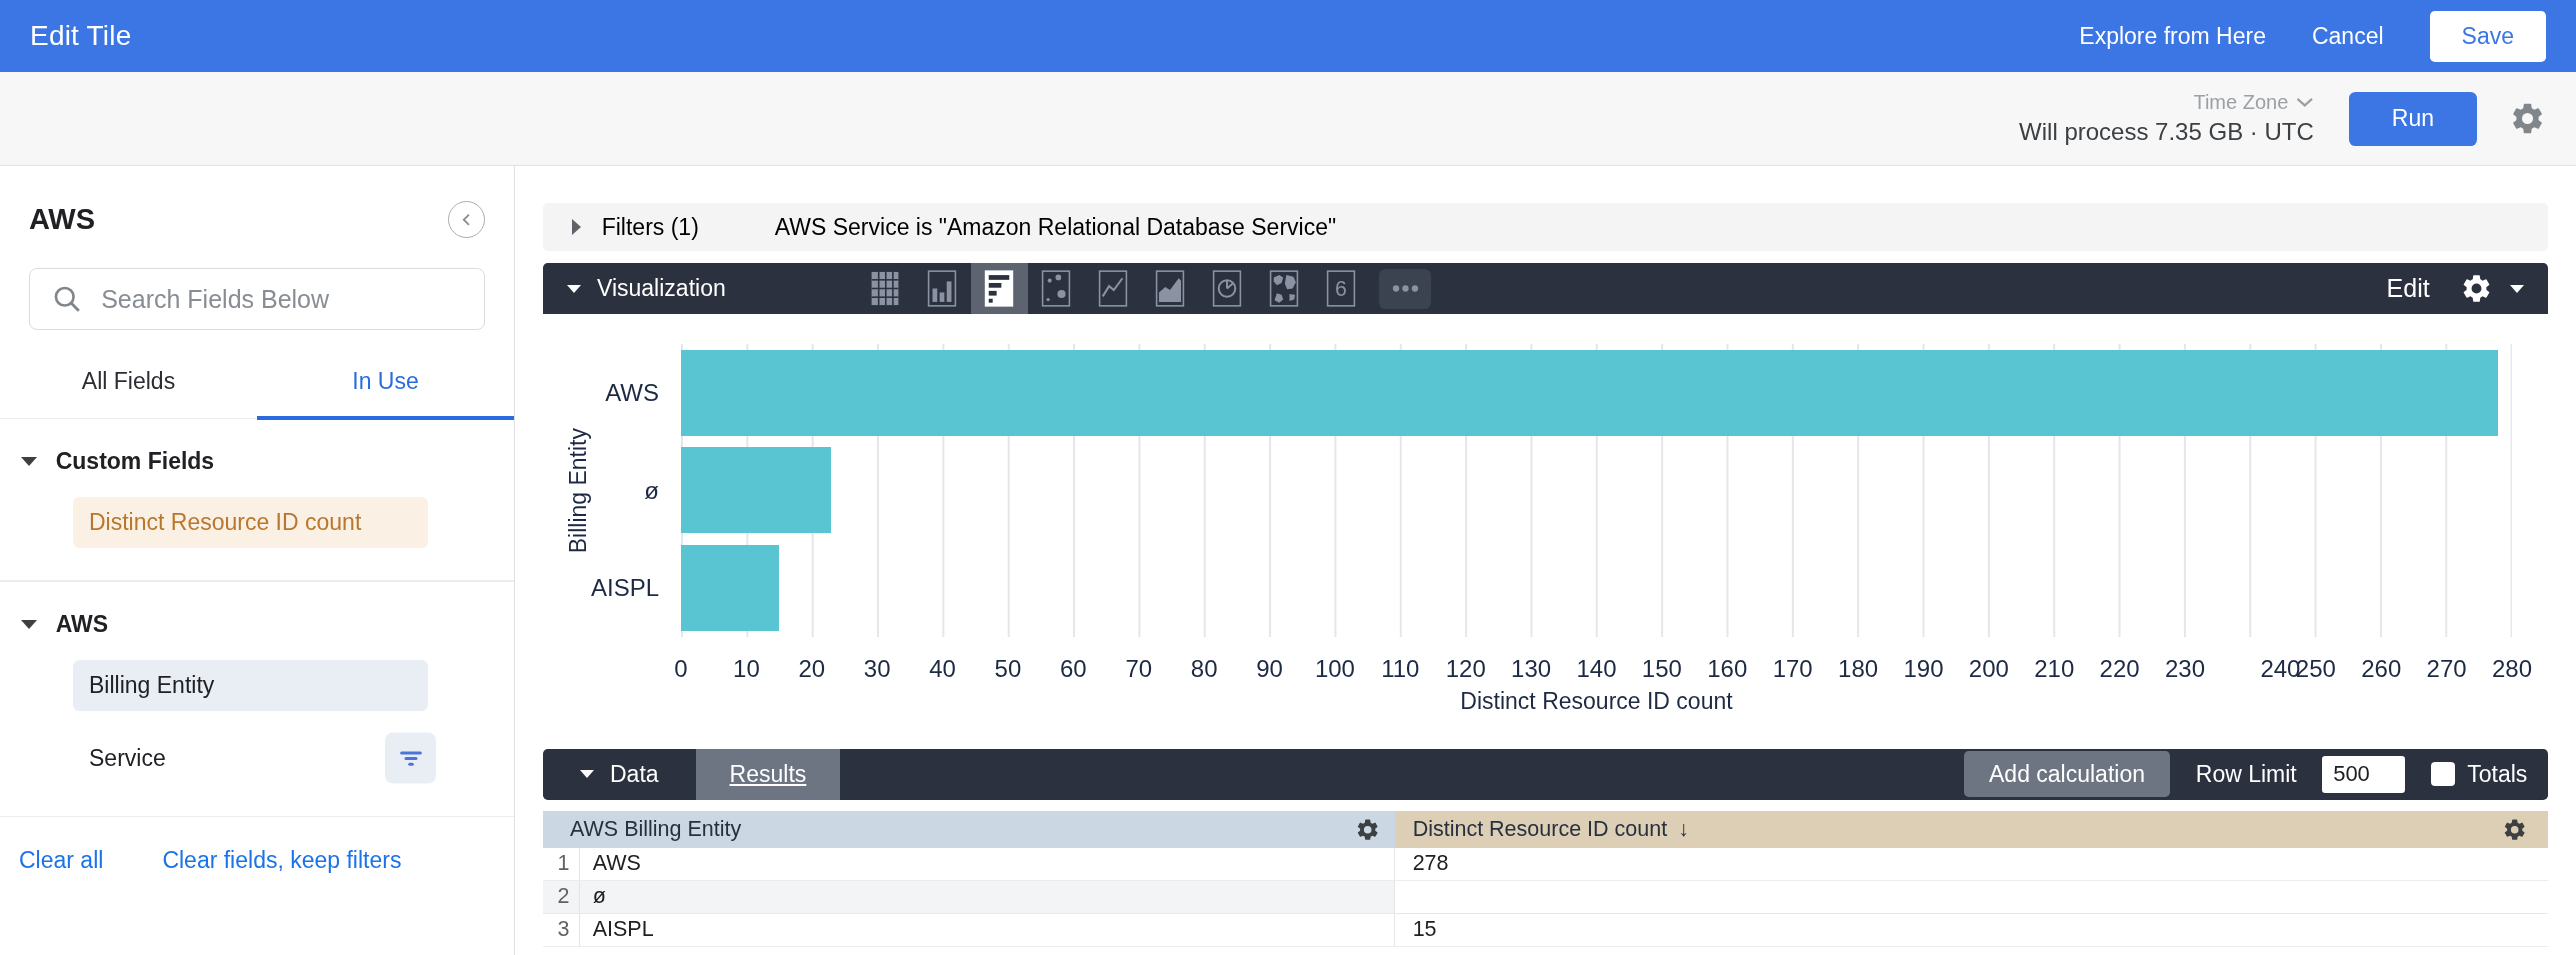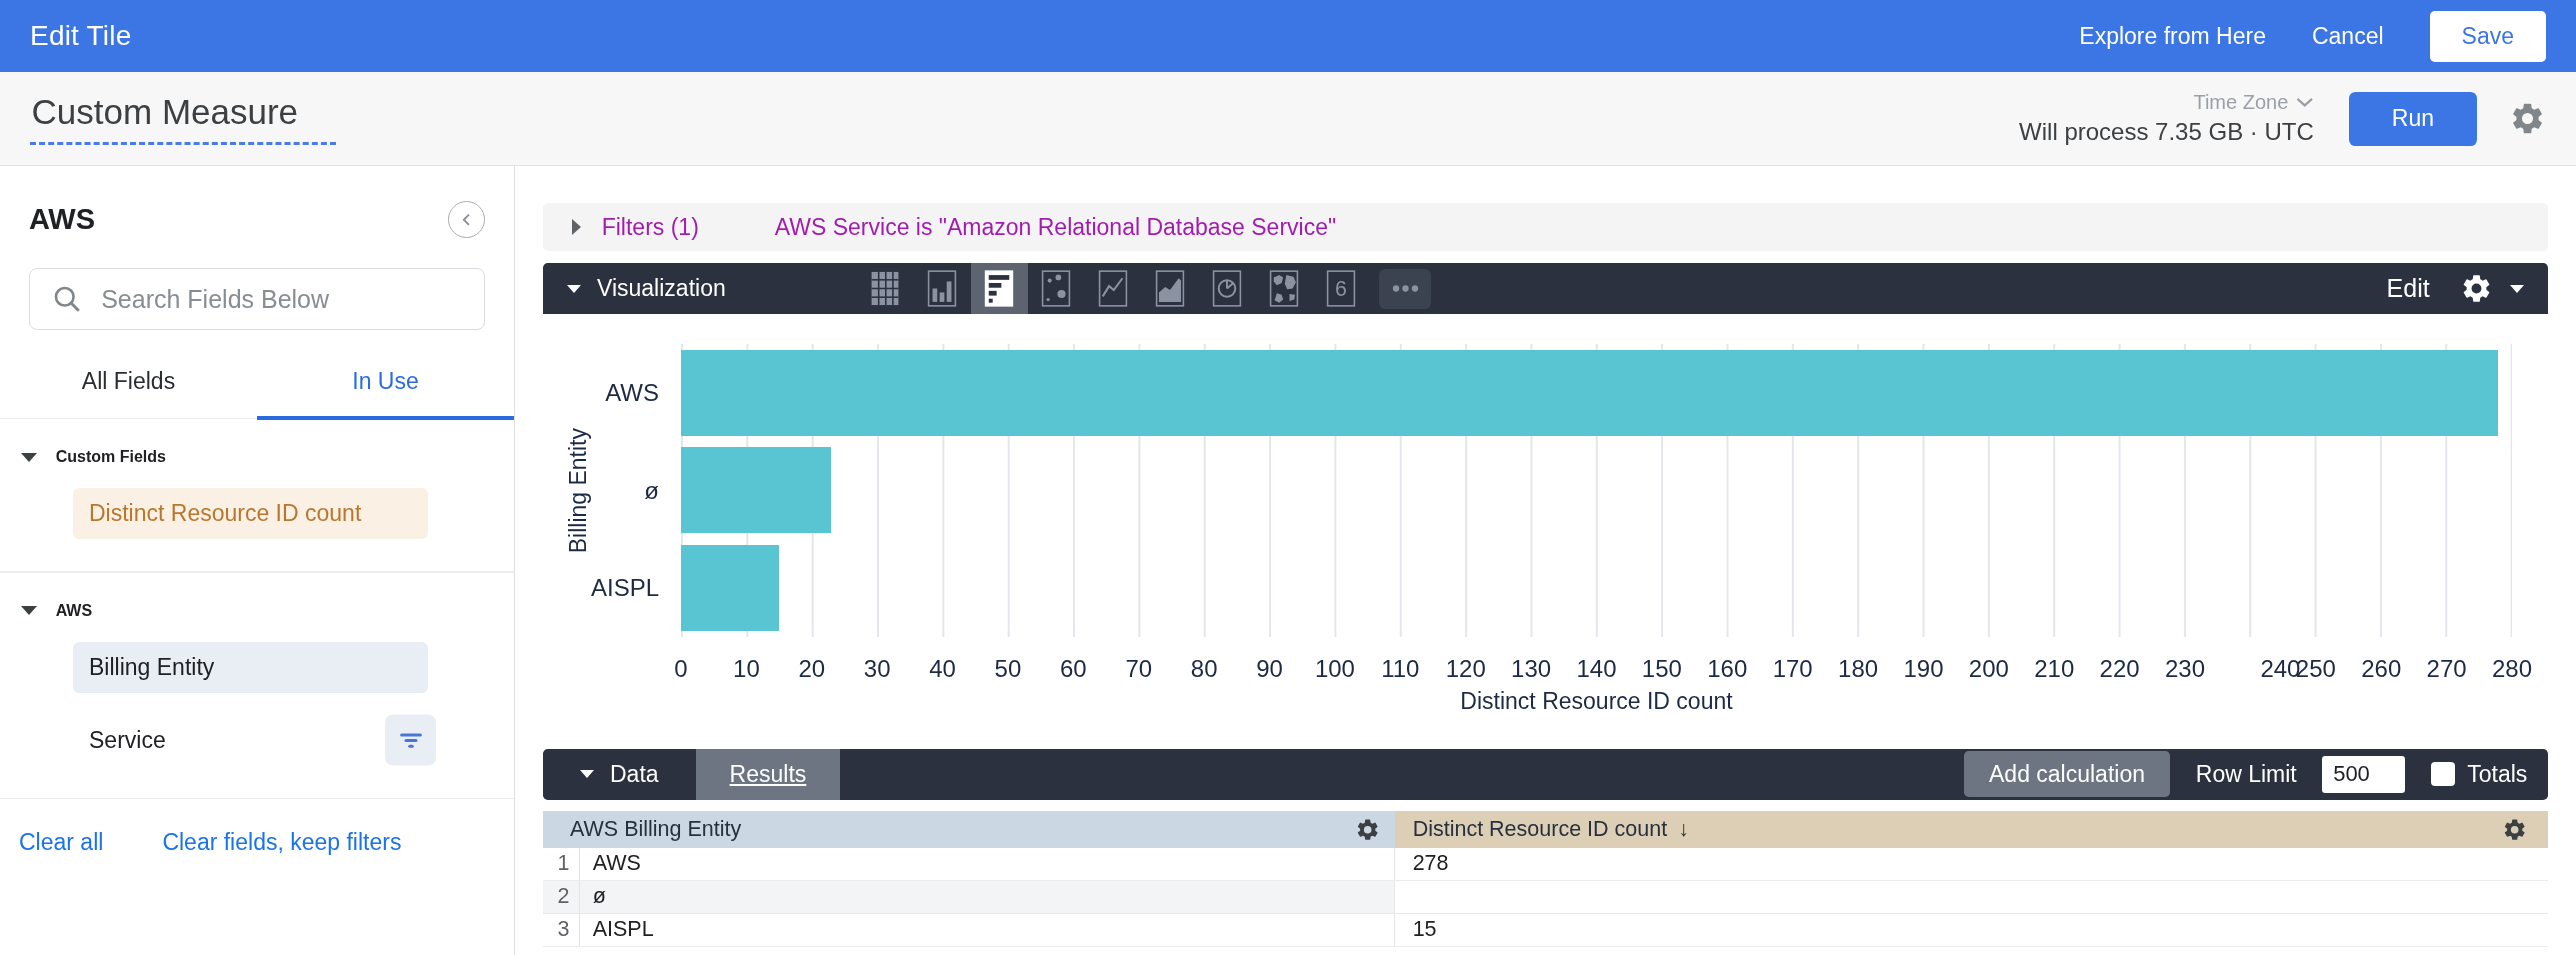--- a/index.html
+++ b/index.html
@@ -43,38 +43,38 @@
                   font-family:"Liberation Sans",sans-serif; }
   .search-input::placeholder { color:#878d93; }
   .tabs { display:flex; margin-top:38px; border-bottom:1.6px solid #ececee; }
   .tab { flex:1; text-align:center; font-size:23px; font-weight:500; padding-bottom:20.7px; color:#2a2d31;
          border-bottom:4.8px solid transparent; margin-bottom:-1.6px; cursor:pointer; }
   .tab.active { color:#2a6ce0; border-bottom-color:#2a6ce0; }
   .section { padding-top:29px; }
   .section-head { display:flex; align-items:center; gap:19px; padding:0 20.7px; }
   .tri-down { width:0; height:0; border-left:8px solid transparent; border-right:8px solid transparent;
               border-top:9.5px solid #3c4043; }
-  .section-title { font-size:16px; font-weight:700; }
+  .section-title { font-size:23px; font-weight:700; }
   .field-item { margin:22px 0 0 73px; width:355px; height:51px; border-radius:6.4px;
                 display:flex; align-items:center; padding:0 16px; font-size:23px; position:relative; cursor:pointer; }
   .field-item.custom { background:#faf0e3; color:#b9772e; }
   .field-item.selected { background:#e9eef4; color:#202124; }
   .field-item.plain { background:transparent; color:#202124; }
   .filter-chip { position:absolute; right:-8px; top:50%; transform:translateY(-50%);
                  width:51px; height:51px; background:#e9eef4; border-radius:8px;
                  display:flex; align-items:center; justify-content:center; cursor:pointer; }
   .section-divider { height:1.6px; background:#ececee; margin-top:32px; }
   .sidebar-footer { display:flex; gap:59px; padding:30px 0 0 19px; font-size:23px; color:#1a73e8; }
   .sidebar-footer span { cursor:pointer; }
 
   
   .main { flex:1; padding:37px 28px 0; background:#fff; min-width:0; }
 
   .filters-bar { height:48px; background:#f4f4f5; border-radius:4.8px; display:flex; align-items:center;
-                 padding:0 29px; color:#a21caf; }
+                 padding:0 29px; color:#000000; }
   .tri-right { width:0; height:0; border-top:8px solid transparent; border-bottom:8px solid transparent;
                border-left:9.5px solid #5f6368; }
   .filters-label { display:flex; align-items:center; gap:20.7px; font-size:23px; font-weight:500; cursor:pointer; }
   .filters-summary { font-size:23px; margin-left:76px; }
 
   .viz-bar { margin-top:12px; height:51px; background:#2b313f; border-radius:4.8px 4.8px 0 0;
              display:flex; align-items:center; padding:0 24px; color:#fff; }
   .bar-caret { width:0; height:0; border-left:7.2px solid transparent; border-right:7.2px solid transparent;
                border-top:8.7px solid #fff; }
   .bar-label { display:flex; align-items:center; gap:16px; font-size:23px; font-weight:500; cursor:pointer; }
@@ -144,21 +144,20 @@
 <div class="topbar">
   <div class="topbar-title">Edit Tile</div>
   <div class="topbar-right">
     <span class="topbar-link">Explore from Here</span>
     <span class="topbar-link">Cancel</span>
     <span class="save-btn">Save</span>
   </div>
 </div>
 
 <div class="header">
-  <div class="header-title">Custom Measure</div>
   <div class="header-right">
     <div class="tz-block">
       <div class="tz-label">
         <span>Time Zone</span>
         <svg width="17.5" height="11" viewBox="0 0 24 14">
             <path d="M2 2l10 9 10-9" fill="none" stroke="#9aa0a6" stroke-width="3"></path>
           </svg>
       </div>
       <div class="process-text">Will process 7.35 GB · UTC</div>
     </div>

